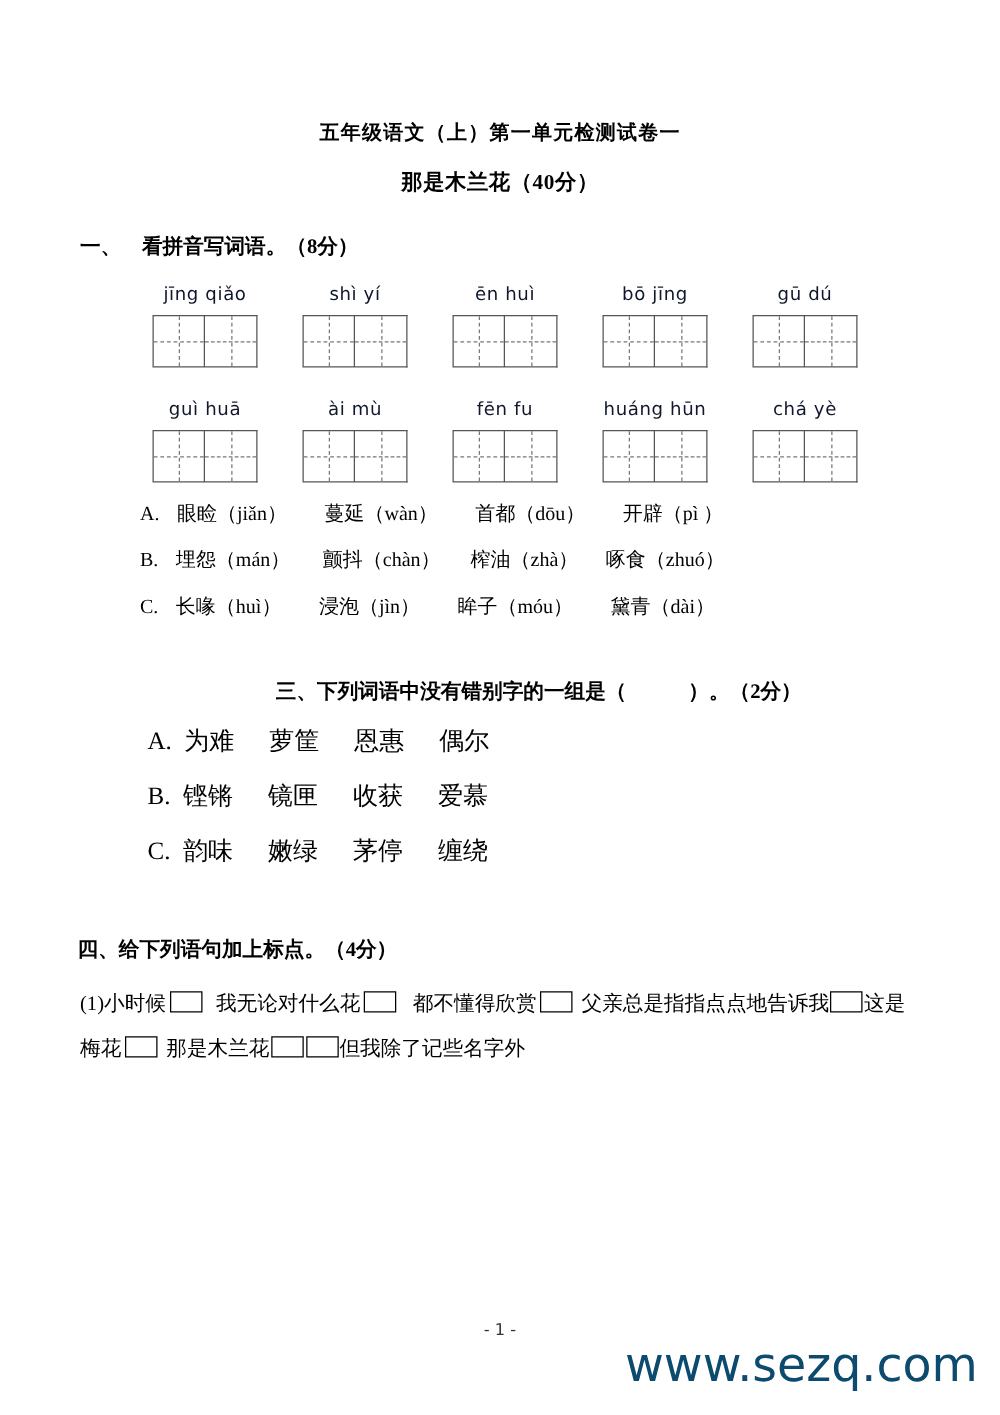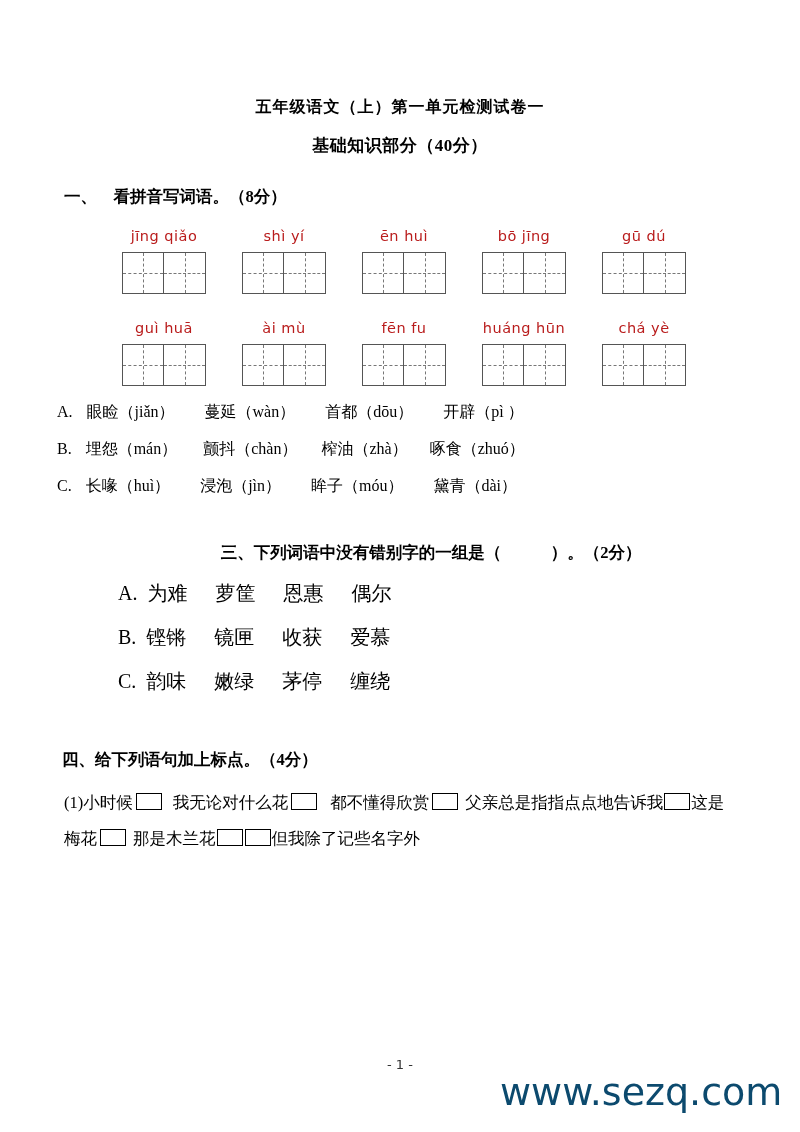--- a/index.html
+++ b/index.html
@@ -58,21 +58,21 @@
     padding-left: 104px;
     margin-top: 20px;
     box-sizing: border-box;
   }
   .py-cell {
     width: 120px;
     text-align: center;
     font-family: "DejaVu Sans", sans-serif;
     font-size: 14.5px;
     letter-spacing: 0.5px;
-    color: #b91c1c;
+    color: #0f172a;
   }
   .grid-row {
     display: flex;
     padding-left: 104px;
     margin-top: 8px;
     box-sizing: border-box;
   }
   .grid-wrap {
     width: 120px;
     display: flex;
@@ -100,21 +100,21 @@
     content: "";
     position: absolute;
     top: 0; bottom: 0;
     left: 50%;
     border-left: 1.3px dashed #777;
   }
 
   
   .opt-line {
     font-size: 16px;
-    padding-left: 57px;
+    padding-left: 112px;
     margin-top: 14px;
     line-height: 1.45;
     white-space: pre;
   }
   .opt-line .lbl { margin-right: 6px; }
 
   .opt-line-b {
     font-size: 20px;
     padding-left: 118px;
     margin-top: 15px;
@@ -163,21 +163,21 @@
     white-space: nowrap;
   }
   .sp { display: inline-block; }
 </style>
 </head>
 <body>
 
 <div class="page">
 
   <h1 class="doc-title">五年级语文（上）第一单元检测试卷一</h1>
-  <div class="doc-subtitle">基础知识部分（40分）</div>
+  <div class="doc-subtitle">那是木兰花（40分）</div>
 
   <div class="q-head" style="margin-top:28px;">一、　看拼音写词语。（8分）</div>
 
   <div class="pinyin-row">
     <div class="py-cell">jīng qiǎo</div>
     <div class="py-cell">shì yí</div>
     <div class="py-cell">ēn huì</div>
     <div class="py-cell">bō jīng</div>
     <div class="py-cell">gū dú</div>
   </div>

